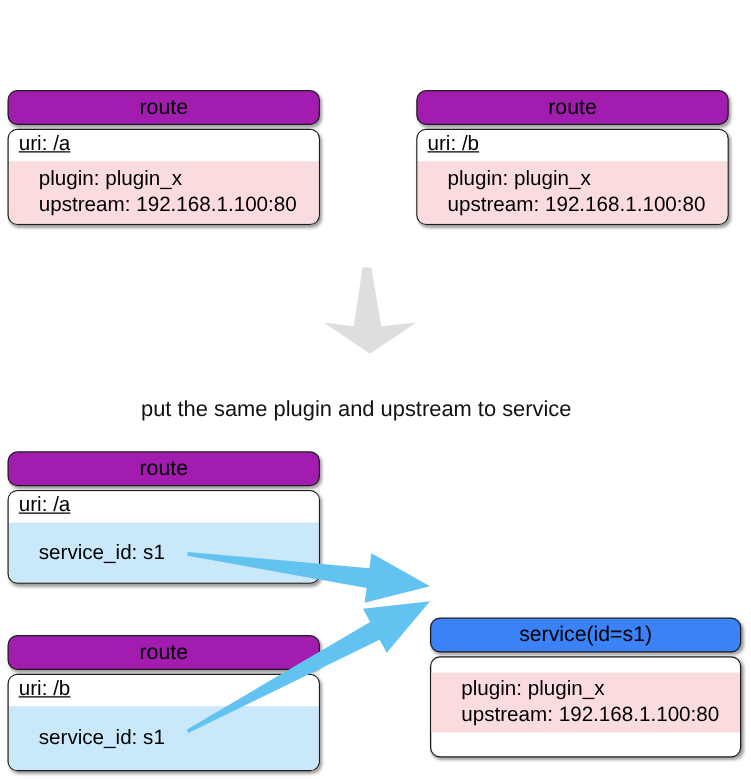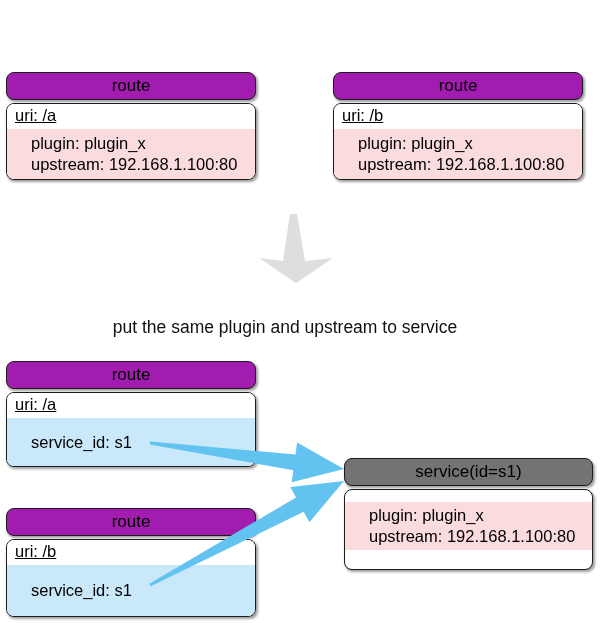--- a/index.html
+++ b/index.html
@@ -71,21 +71,21 @@
 
   <div class="box" style="left:6px;top:508px;width:250px;">
     <div class="box-header">route</div>
     <div class="box-body">
       <div class="row-uri">uri: /b</div>
       <div class="band solo" style="background:#c9e9fb;height:51px;">service_id: s1</div>
     </div>
   </div>
 
   <div class="box" style="left:344px;top:458px;width:249px;">
-    <div class="box-header" style="background:#737373;">service(id=s1)</div>
+    <div class="box-header" style="background:#3b82f6;margin-top:36px;">service(id=s1)</div>
     <div class="box-body" style="padding:12px 0 19px 0;">
       <div class="band pink" style="background:#fbdcde;height:48px;padding-top:3px;">
         <div class="band-line">plugin: plugin_x</div>
         <div class="band-line">upstream: 192.168.1.100:80</div>
       </div>
     </div>
   </div>
 
   <svg class="overlay" width="601" height="623" viewBox="0 0 601 623">
 

